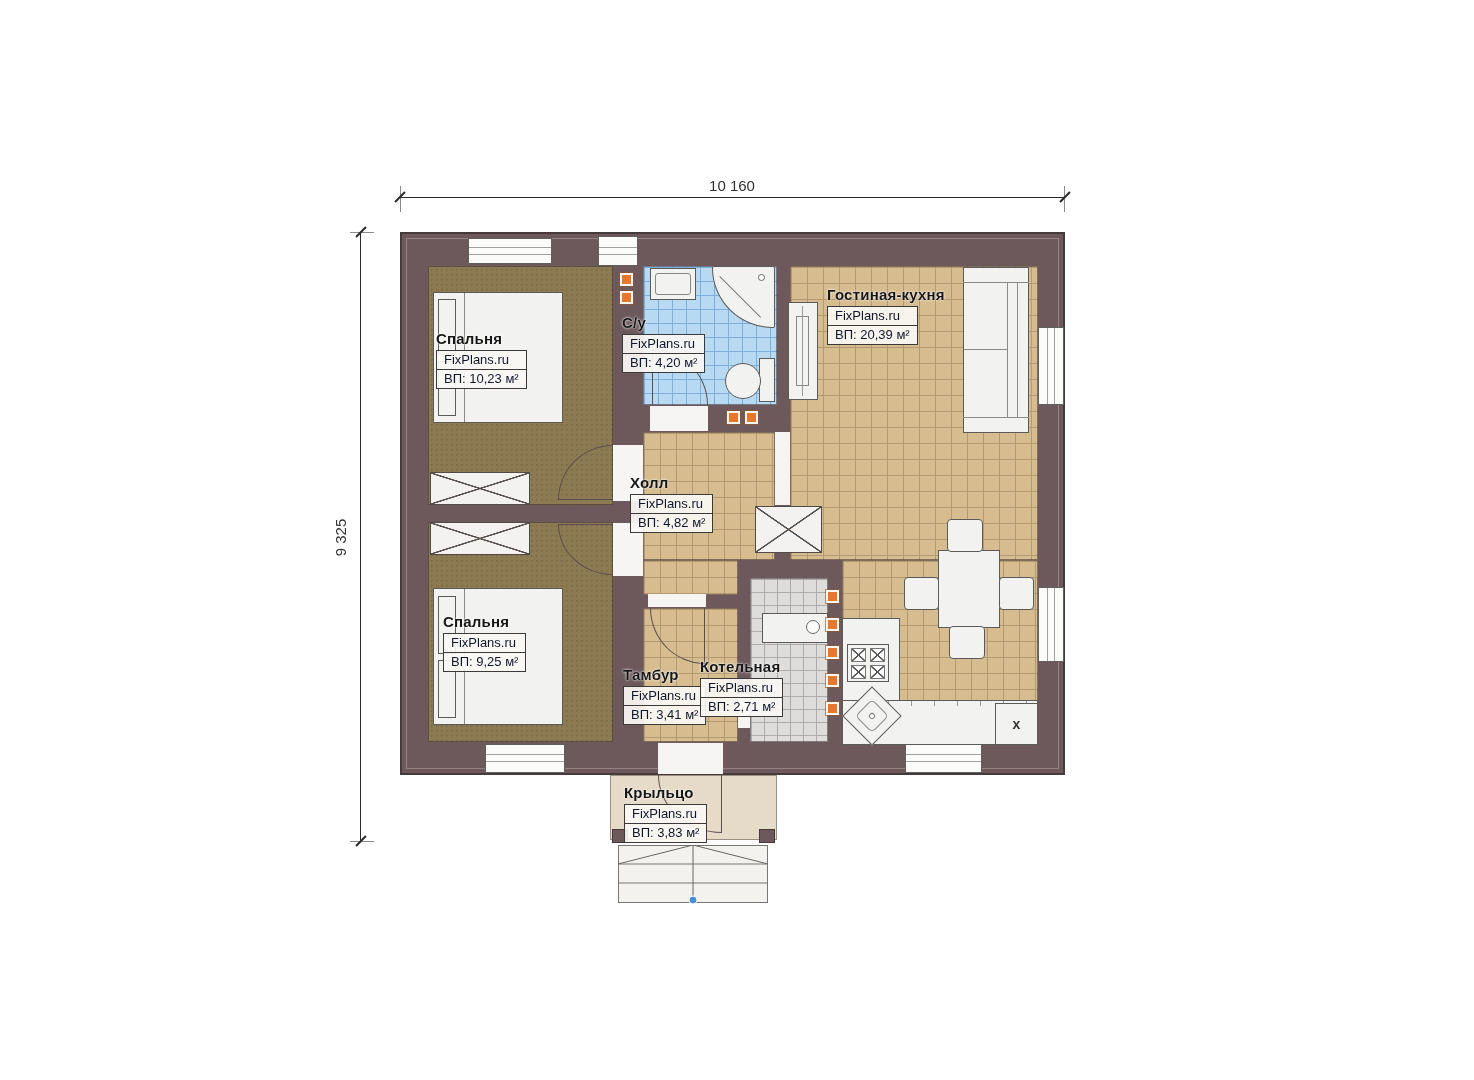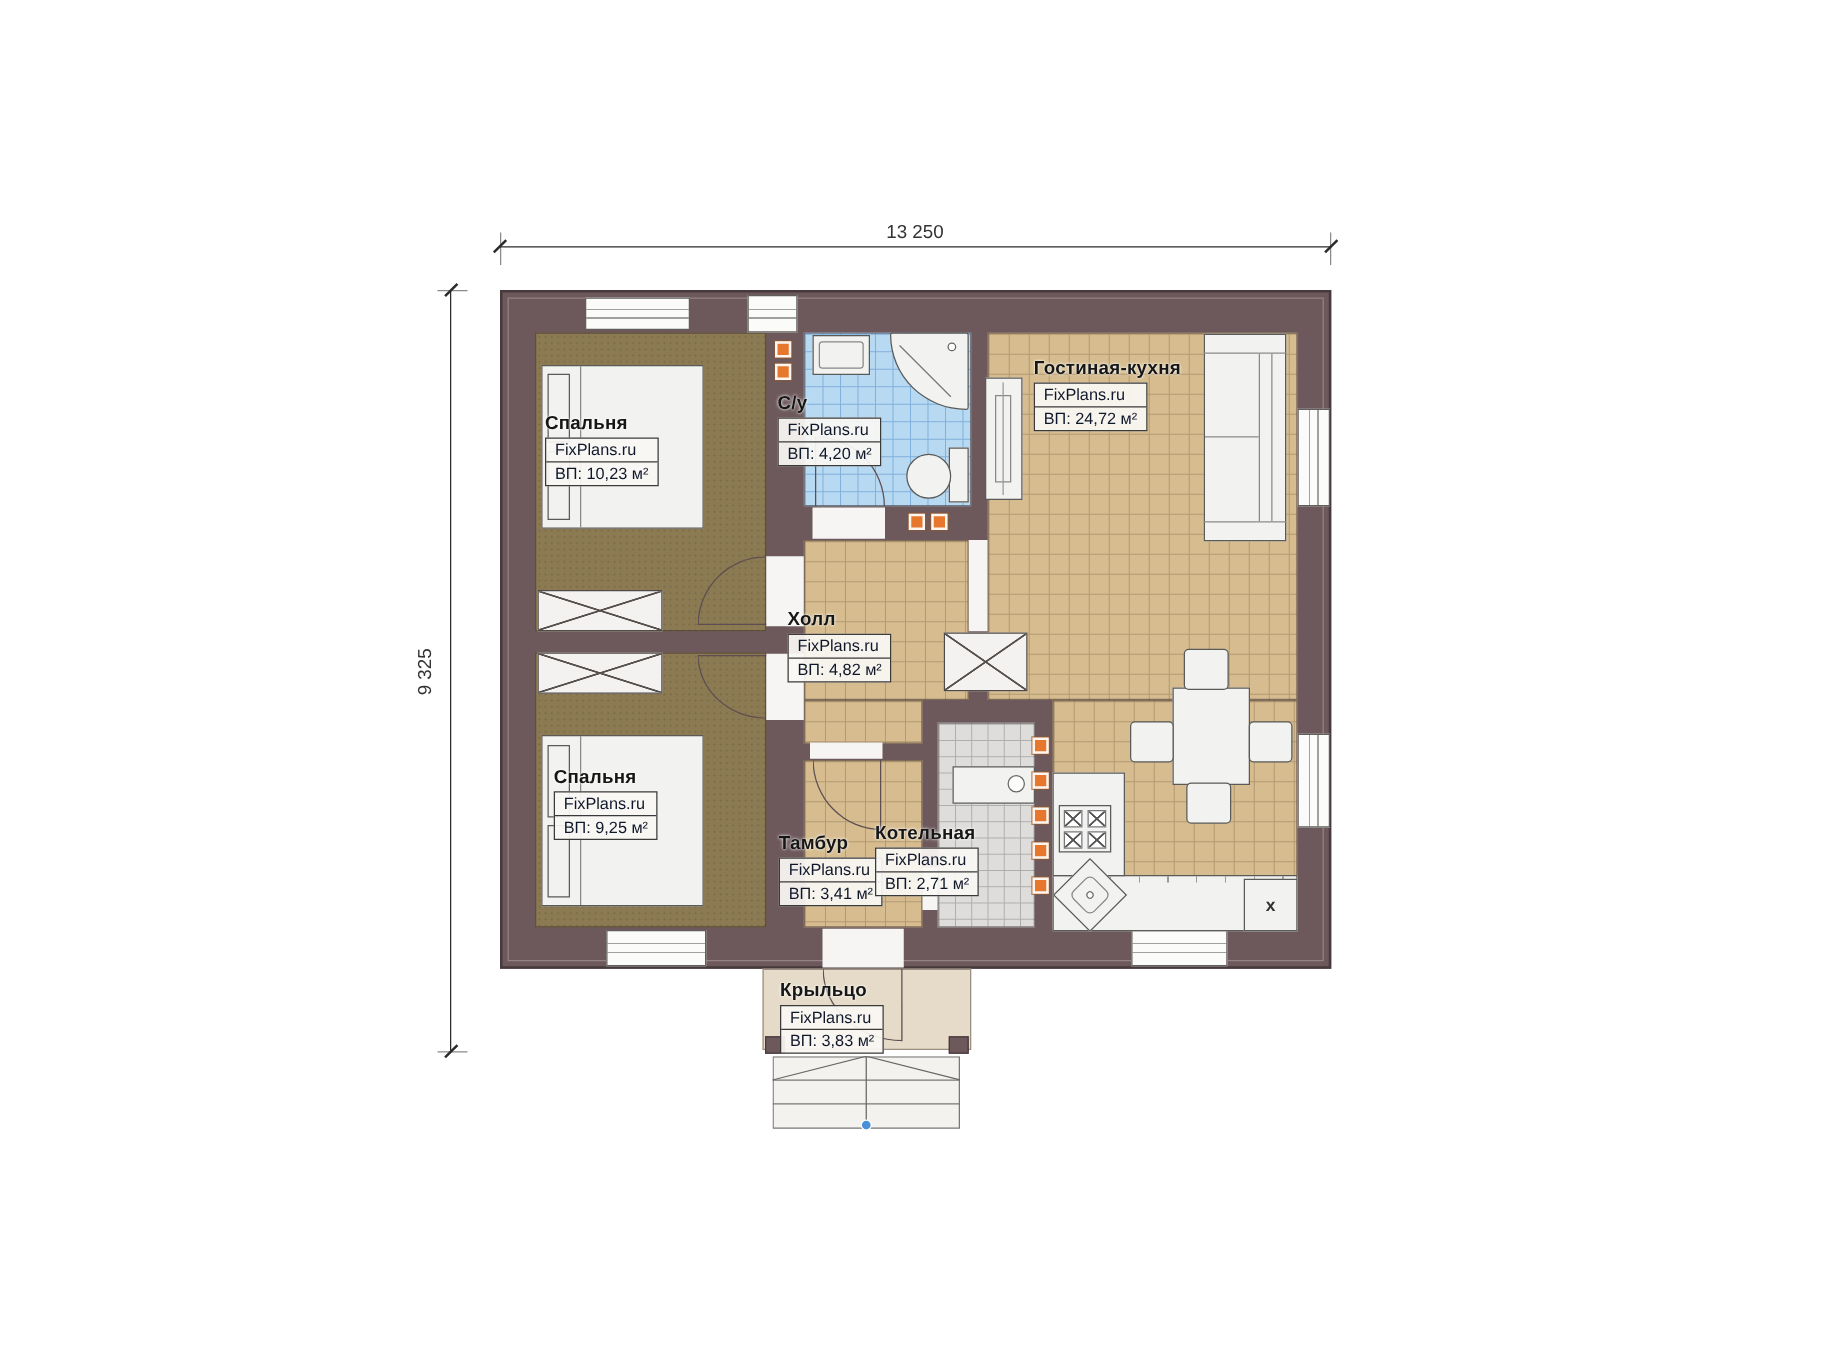--- a/index.html
+++ b/index.html
@@ -81,21 +81,21 @@
 </head>
 <body>
 
 <div class="canvas">
 
   <div class="abs dimext" style="left:400px;top:186px;width:1px;height:26px;"></div>
   <div class="abs dimext" style="left:1064px;top:186px;width:1px;height:26px;"></div>
   <div class="abs dim" style="left:400px;top:197px;width:665px;height:1px;"></div>
   <div class="abs dimtick" style="left:393px;top:196px;"></div>
   <div class="abs dimtick" style="left:1058px;top:196px;"></div>
-  <div class="abs dimtext" style="left:662px;top:177px;width:140px;">13 250</div>
+  <div class="abs dimtext" style="left:662px;top:177px;width:140px;">10 160</div>
 
   <div class="abs dimext" style="left:350px;top:232px;width:24px;height:1px;"></div>
   <div class="abs dimext" style="left:350px;top:841px;width:24px;height:1px;"></div>
   <div class="abs dim" style="left:360px;top:232px;width:1px;height:610px;"></div>
   <div class="abs dimtick" style="left:354px;top:231px;"></div>
   <div class="abs dimtick" style="left:354px;top:840px;"></div>
   <div class="abs dimtext" style="left:300px;top:529px;width:80px;transform:rotate(-90deg);">9 325</div>
 
   <div class="abs building" style="left:400px;top:232px;width:665px;height:543px;"></div>
 
@@ -228,25 +228,25 @@
     <div class="rbox">
       <div class="rrow">FixPlans.ru</div>
       <div class="rrow">ВП: 4,20 м²</div>
     </div>
   </div>
 
   <div class="abs rlabel" style="left:827px;top:286px;">
     <div class="rname">Гостиная-кухня</div>
     <div class="rbox">
       <div class="rrow">FixPlans.ru</div>
-      <div class="rrow">ВП: 24,72 м²</div>
-    </div>
-  </div>
-
-  <div class="abs rlabel" style="left:630px;top:487px;">
+      <div class="rrow">ВП: 20,39 м²</div>
+    </div>
+  </div>
+
+  <div class="abs rlabel" style="left:630px;top:474px;">
     <div class="rname">Холл</div>
     <div class="rbox">
       <div class="rrow">FixPlans.ru</div>
       <div class="rrow">ВП: 4,82 м²</div>
     </div>
   </div>
 
   <div class="abs rlabel" style="left:443px;top:613px;">
     <div class="rname">Спальня</div>
     <div class="rbox">

